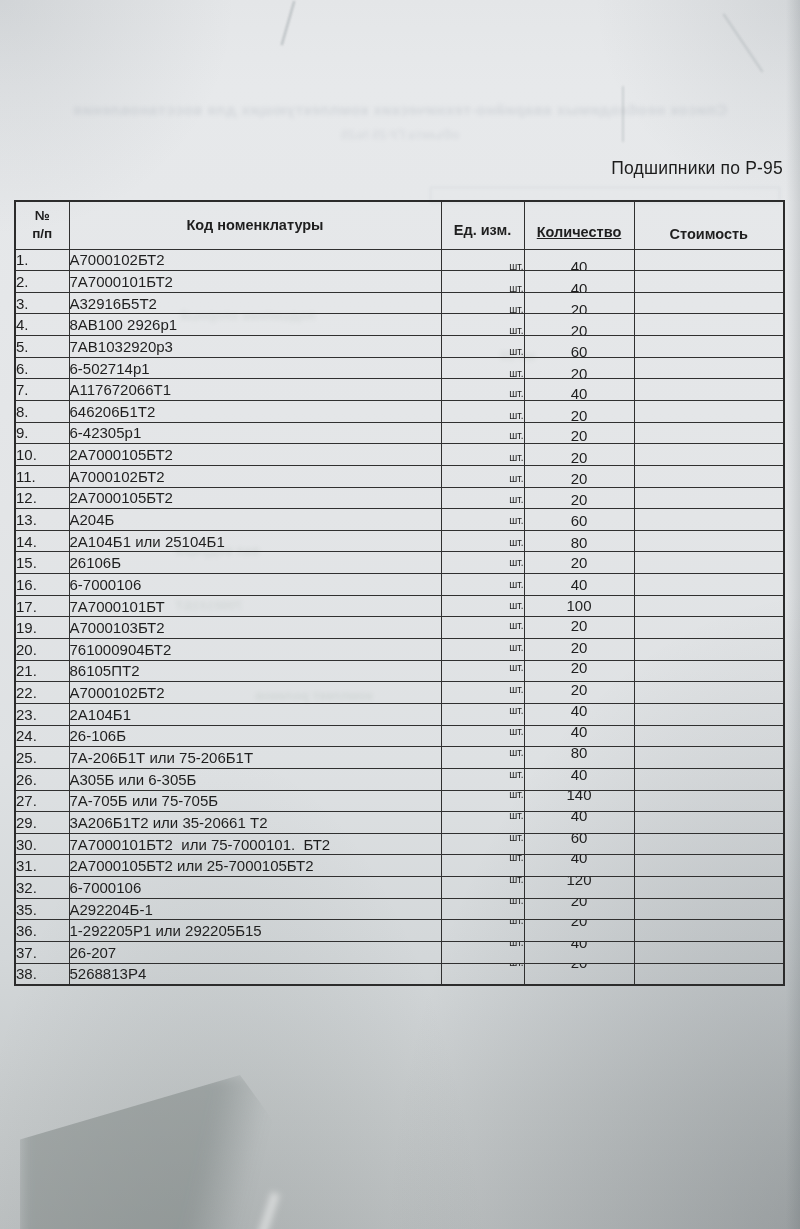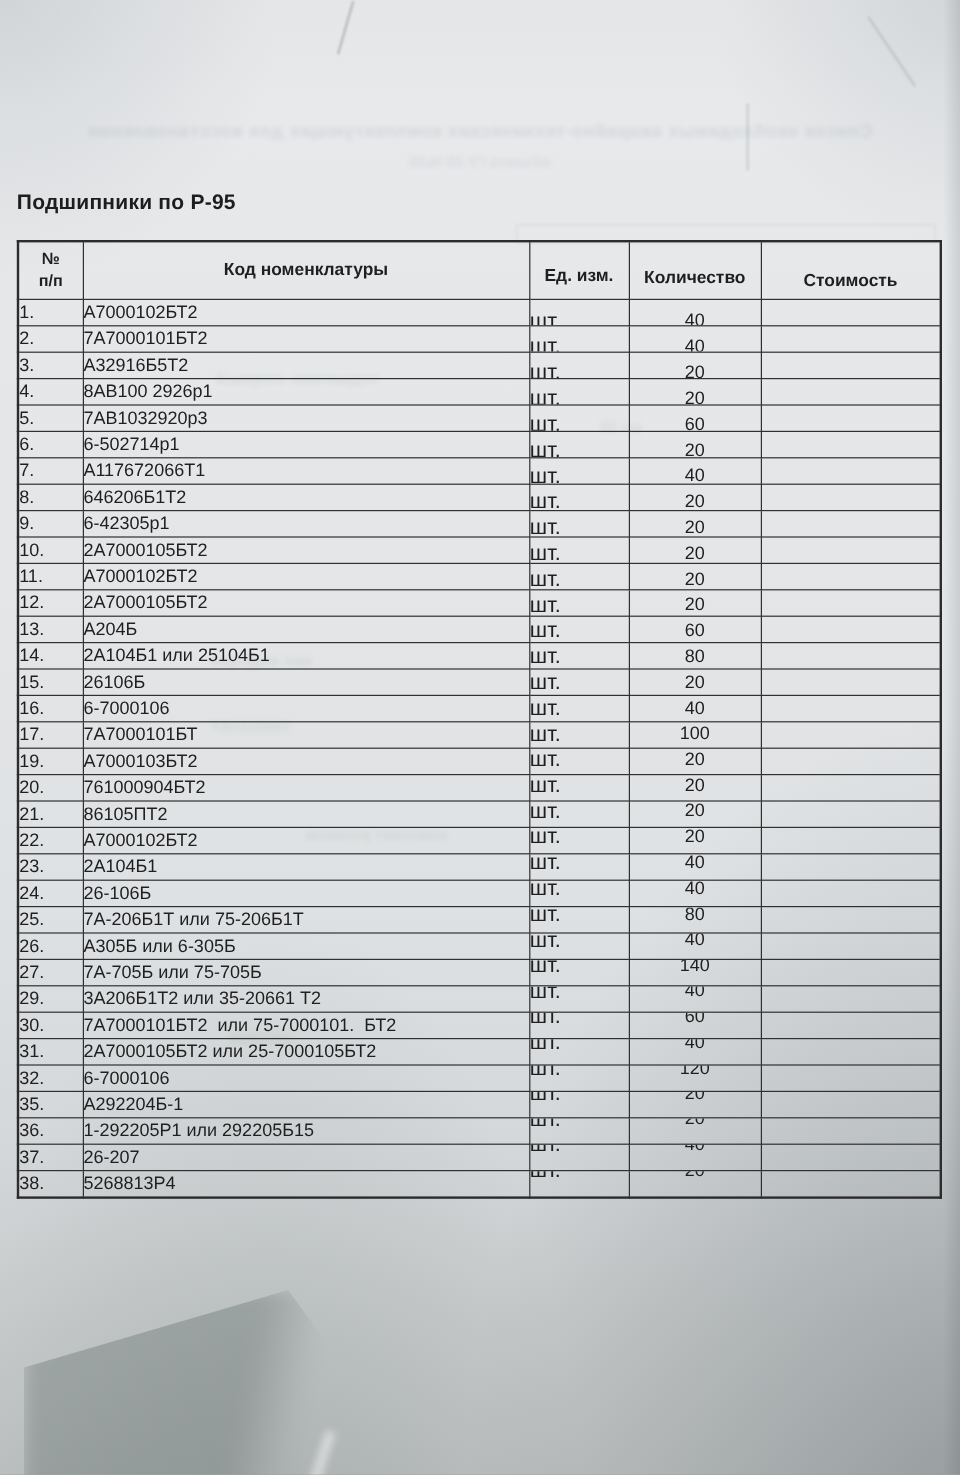--- a/index.html
+++ b/index.html
@@ -40,21 +40,21 @@
     transform:scaleX(-1);filter:blur(2px);opacity:.17;}
   .ghost-line2{left:240px;top:128px;width:320px;text-align:center;
     font-weight:bold;font-size:12.5px;transform:scaleX(-1);filter:blur(2px);opacity:.13;}
   .ghost-rule{position:absolute;left:430px;top:187px;width:348px;height:14px;
     border:1px solid rgba(110,120,130,.35);filter:blur(1.5px);opacity:.35;}
   .smudge{position:absolute;color:#6f8577;font-weight:bold;font-size:13px;
     transform:scaleX(-1);filter:blur(2px);opacity:.12;}
   
   .doc-title{
     position:absolute;left:14px;top:158px;width:769px;
-    text-align:left;font-size:17.5px;font-weight:bold;color:#1d1d1d;
+    text-align:right;font-size:17.5px;font-weight:normal;color:#1d1d1d;
     letter-spacing:.2px;
   }
   table.parts{
     position:absolute;left:14px;top:200px;width:769px;
     border-collapse:collapse;table-layout:fixed;
     border:2px solid #2c2c2c;
   }
   table.parts th, table.parts td{
     border:1.5px solid #303030;
     padding:0;vertical-align:middle;overflow:hidden;
@@ -62,26 +62,26 @@
   }
   col.c-num{width:54px;}
   col.c-code{width:372px;}
   col.c-unit{width:83px;}
   col.c-qty{width:110px;}
   col.c-cost{width:150px;}
   thead tr{height:48px;}
   th{font-size:14.5px;font-weight:bold;line-height:1.15;}
   th .two-line{display:block;font-size:13.5px;line-height:1.35;}
   th.h-unit span{display:inline-block;transform:translateY(5px);}
-  th.h-qty span{display:inline-block;transform:translateY(7px);}
+  th.h-qty span{display:inline-block;transform:translateY(7px);text-decoration:underline;}
   th.h-cost span{display:inline-block;transform:translateY(9px);}
   tbody tr{height:21.65px;}
   td.d-num{font-size:15px;padding-left:13px;}
   td.d-code{font-size:15px;padding-left:9px;white-space:pre;}
-  td.d-unit{text-align:left;font-size:18px;}
+  td.d-unit{text-align:right;font-size:10px;}
   td.d-qty{text-align:center;font-size:15px;}
   td.d-unit span, td.d-qty span{display:inline-block;}
 </style>
 </head>
 <body>
 
 <div class="photo">
 
   <div class="ghost ghost-line1">Список необходимых аварийно-технических комплектующих для восстановления</div>
   <div class="ghost ghost-line2">объекта ГУ-25 №25</div>

